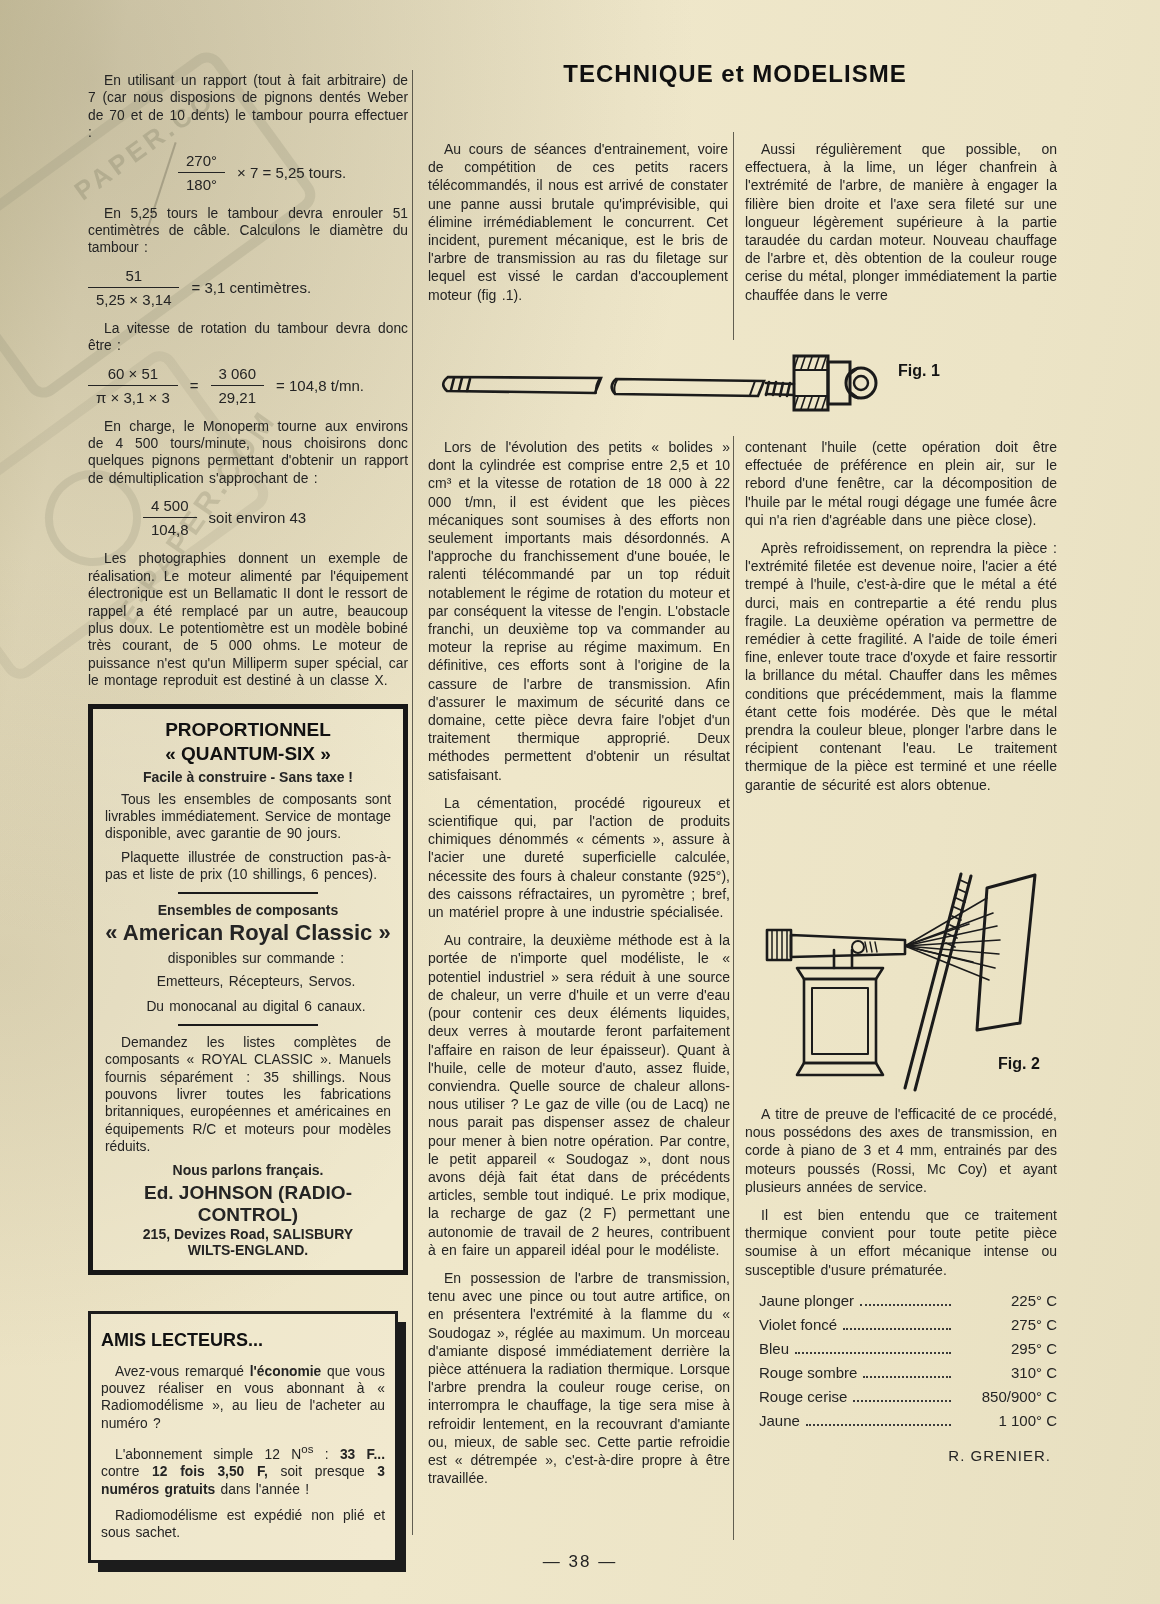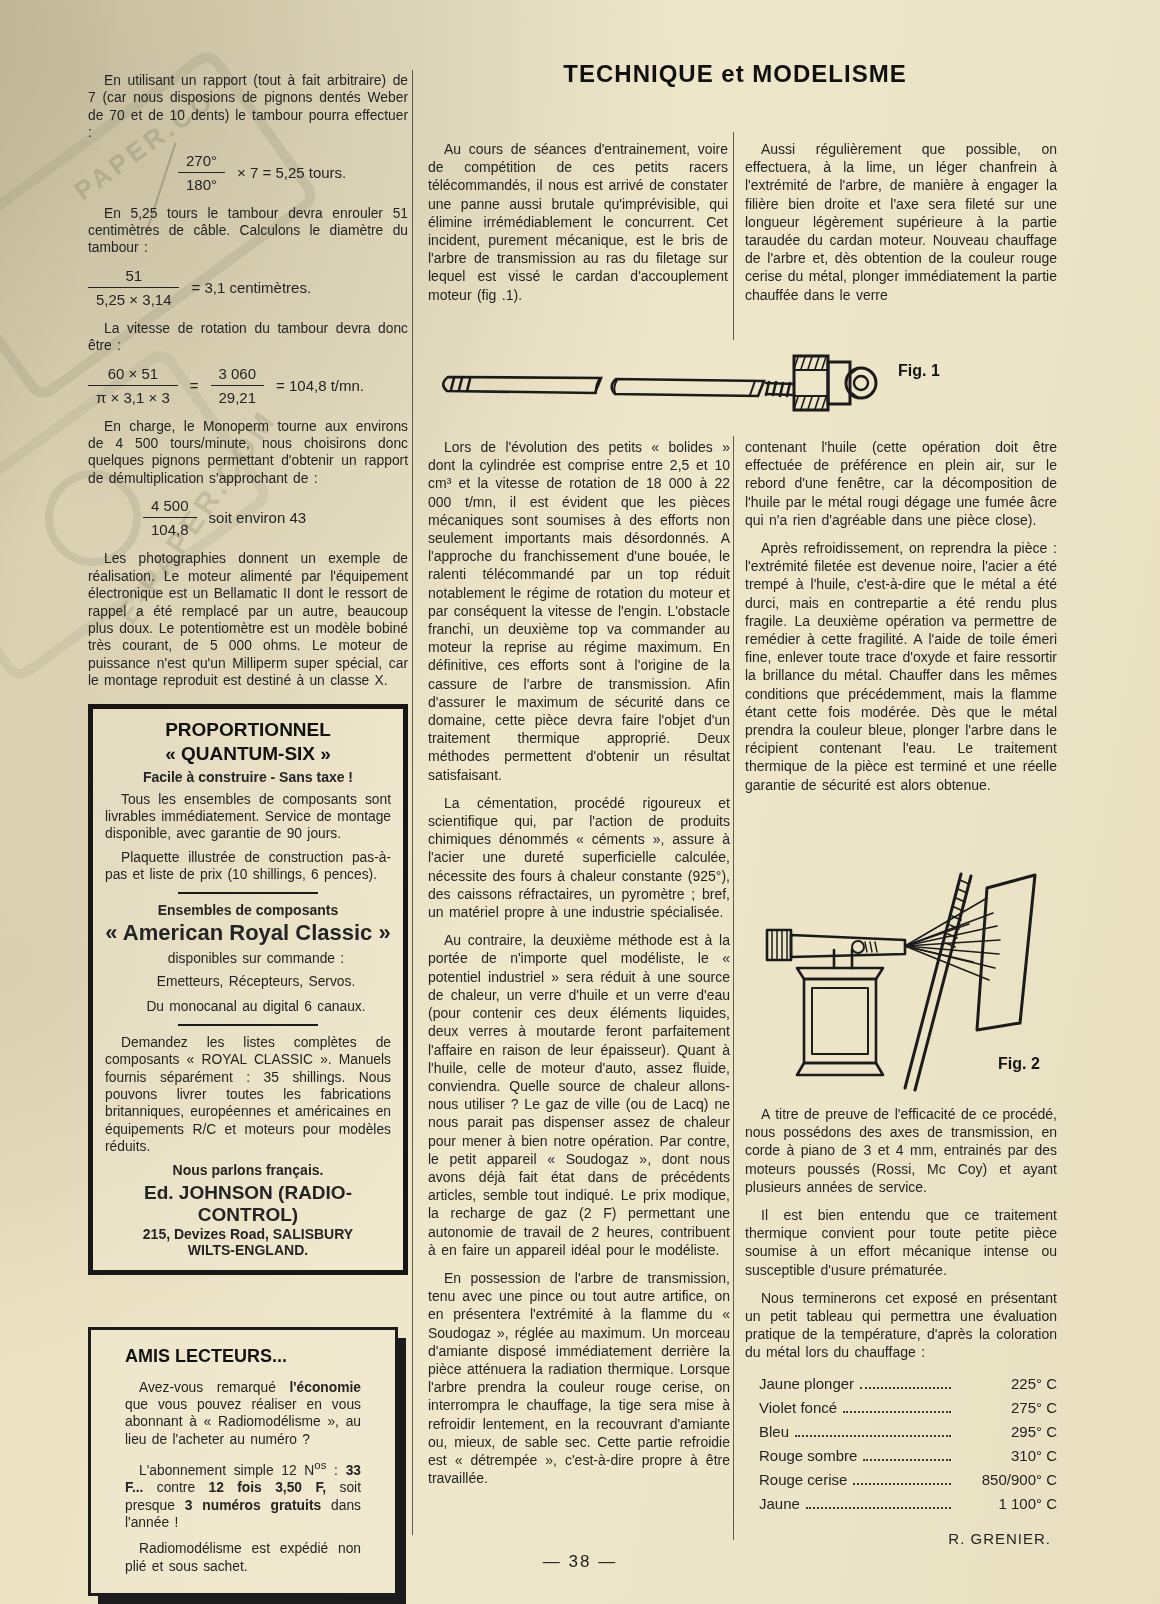--- a/index.html
+++ b/index.html
@@ -43,22 +43,22 @@
   .adbox1 .h2 { font-size:19px; font-weight:bold; color:#111; margin-top:2px; }
   .adbox1 .h3 { font-size:14px; font-weight:bold; margin:4px 0 6px; }
   .adbox1 .body { font-size:13px; line-height:15.5px; text-align:justify; margin:0 0 6px; }
   .adbox1 .bodyc { font-size:13px; line-height:15.5px; text-align:center; margin:0 0 6px; }
   .adbox1 .sep { width:140px; border-top:2px solid #1a1a1a; margin:8px auto; }
   .adbox1 .sub1 { font-size:14px; font-weight:bold; }
   .adbox1 .sub2 { font-size:22px; font-weight:bold; margin:2px 0 4px; }
   .adbox1 .name { font-size:19px; font-weight:bold; margin-top:4px; }
   .adbox1 .addr { font-size:14px; font-weight:bold; }
   .adbox2 {
-    margin-top:52px; margin-right:10px; border:3px solid #1c1c1c; box-shadow:9px 10px 0 -1px #1c1c1c;
-    background:rgba(245,239,217,0.30); padding:16px 34px 18px; text-align:justify;
+    margin-top:36px; margin-right:10px; border:3px solid #1c1c1c; box-shadow:9px 10px 0 -1px #1c1c1c;
+    background:rgba(245,239,217,0.30); padding:16px 10px 18px; text-align:justify;
   }
   .adbox2 .h { font-size:18px; font-weight:bold; color:#111; margin-bottom:12px; }
   .adbox2 p { font-size:15.5px; line-height:20.5px; margin:0 0 9px; text-indent:14px; }
   .b { font-weight:bold; }
   
   .figsvg { position:absolute; }
   .figlabel { position:absolute; font-size:16px; font-weight:bold; color:#141414; }
   
   .temp-table { margin:8px 0 0 14px; font-size:15px; }
   .temp-row { display:flex; align-items:baseline; line-height:24px; }
@@ -282,21 +282,20 @@
         <line x1="193" y1="76" x2="202" y2="80"></line>
           <line x1="191" y1="85" x2="200" y2="89"></line>
       </g>
     </g>
   </svg>
   <div class="figlabel" style="left:998px; top:1055px;">Fig. 2</div>
 
   <div class="col" style="left:745px; top:1105px; width:312px;">
     <p>A titre de preuve de l'efficacité de ce procédé, nous possédons des axes de transmission, en corde à piano de 3 et 4 mm, entrainés par des moteurs poussés (Rossi, Mc Coy) et ayant plusieurs années de service.</p>
     <p>Il est bien entendu que ce traitement thermique convient pour toute petite pièce soumise à un effort mécanique intense ou susceptible d'usure prématurée.</p>
-    <p>Nous terminerons cet exposé en présentant un petit tableau qui permettra une évaluation pratique de la température, d'après la coloration du métal lors du chauffage :</p>
 
     <div class="temp-table">
       <div class="temp-row">
         <span class="lbl">Jaune plonger</span>
         <span class="leader"></span>
         <span class="val">225° C</span>
       </div>
       <div class="temp-row">
         <span class="lbl">Violet foncé</span>
         <span class="leader"></span>

